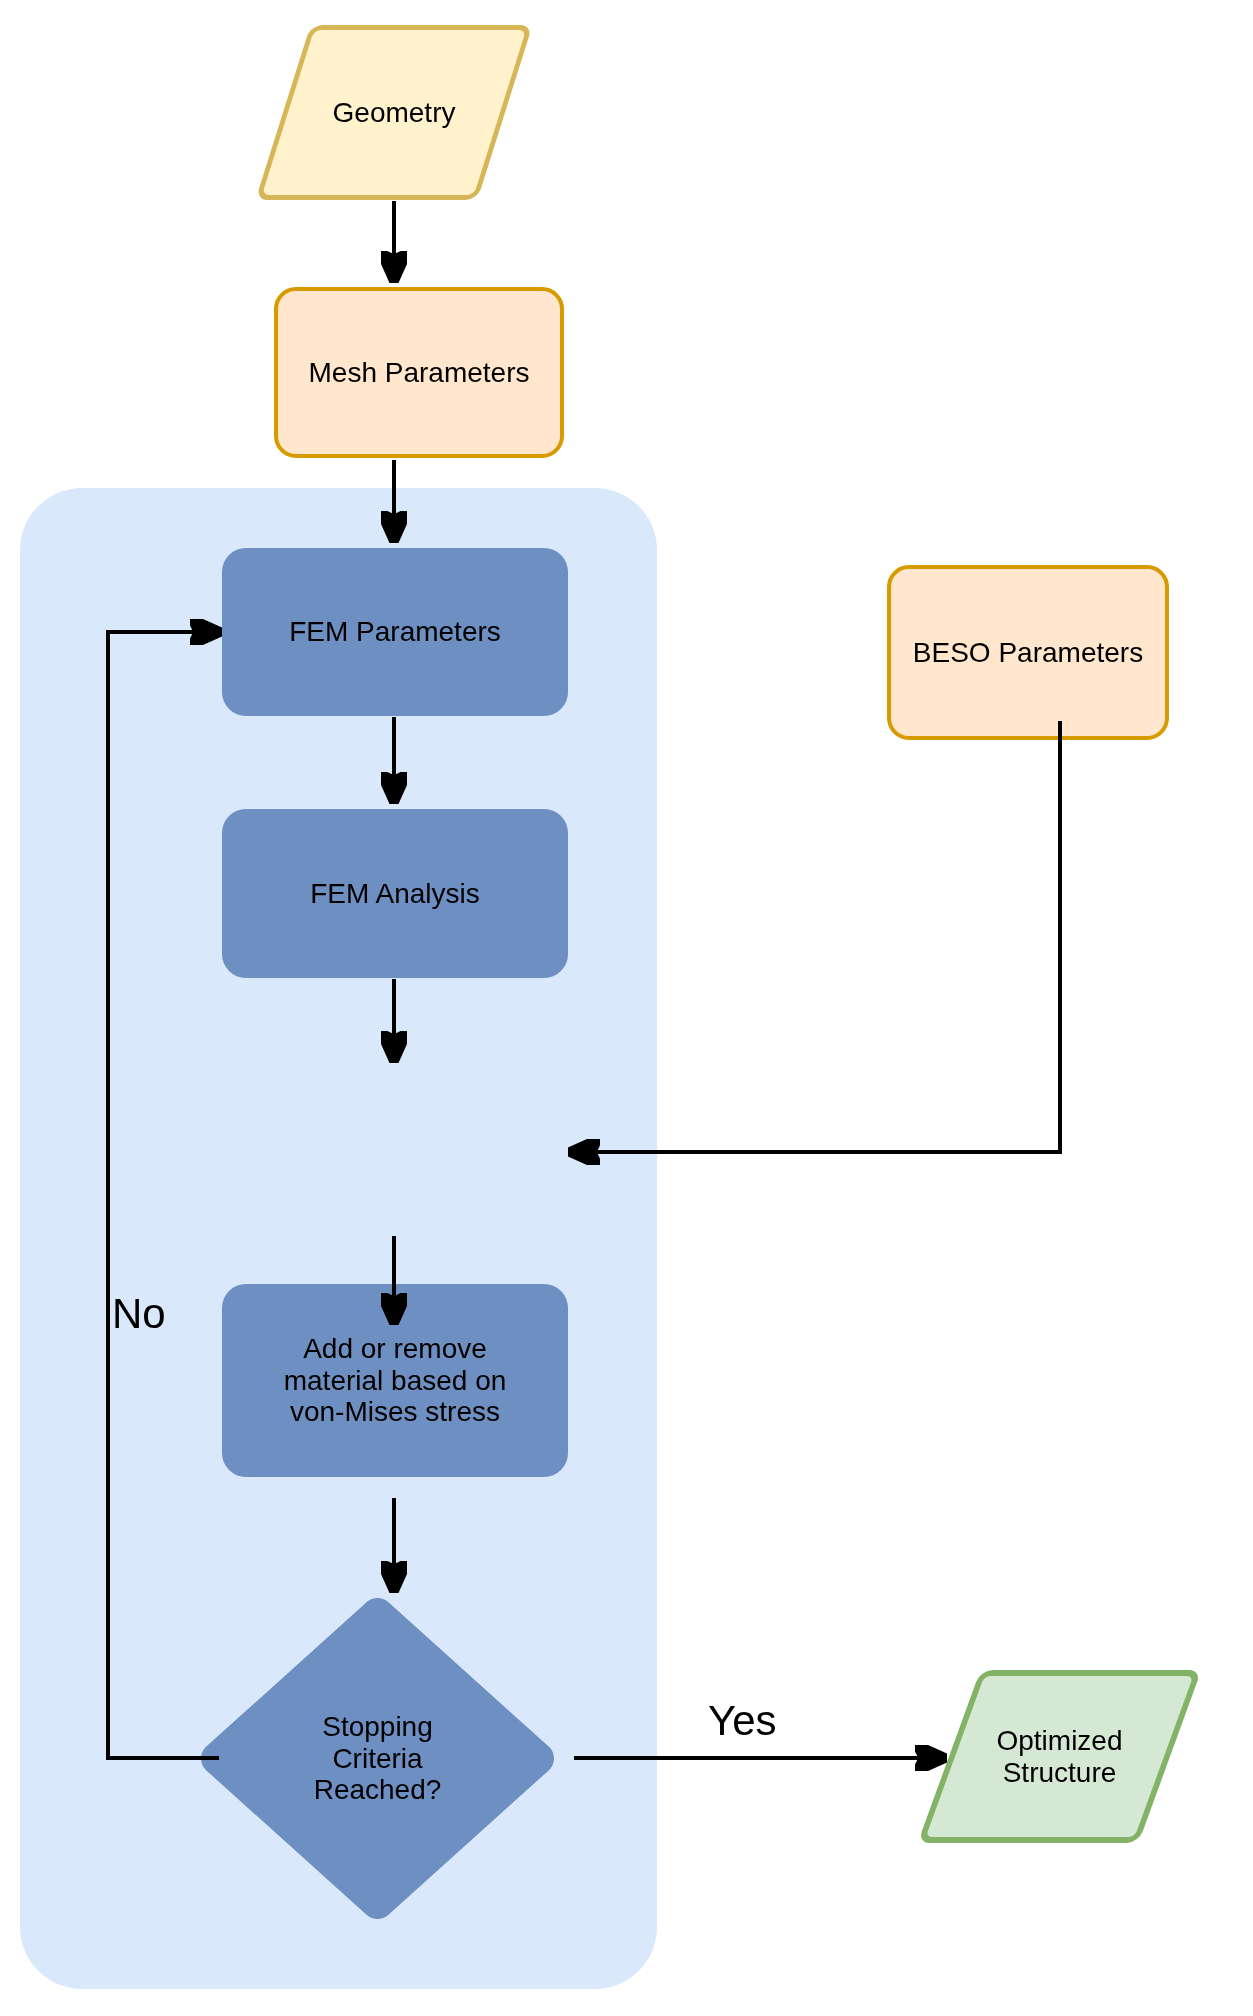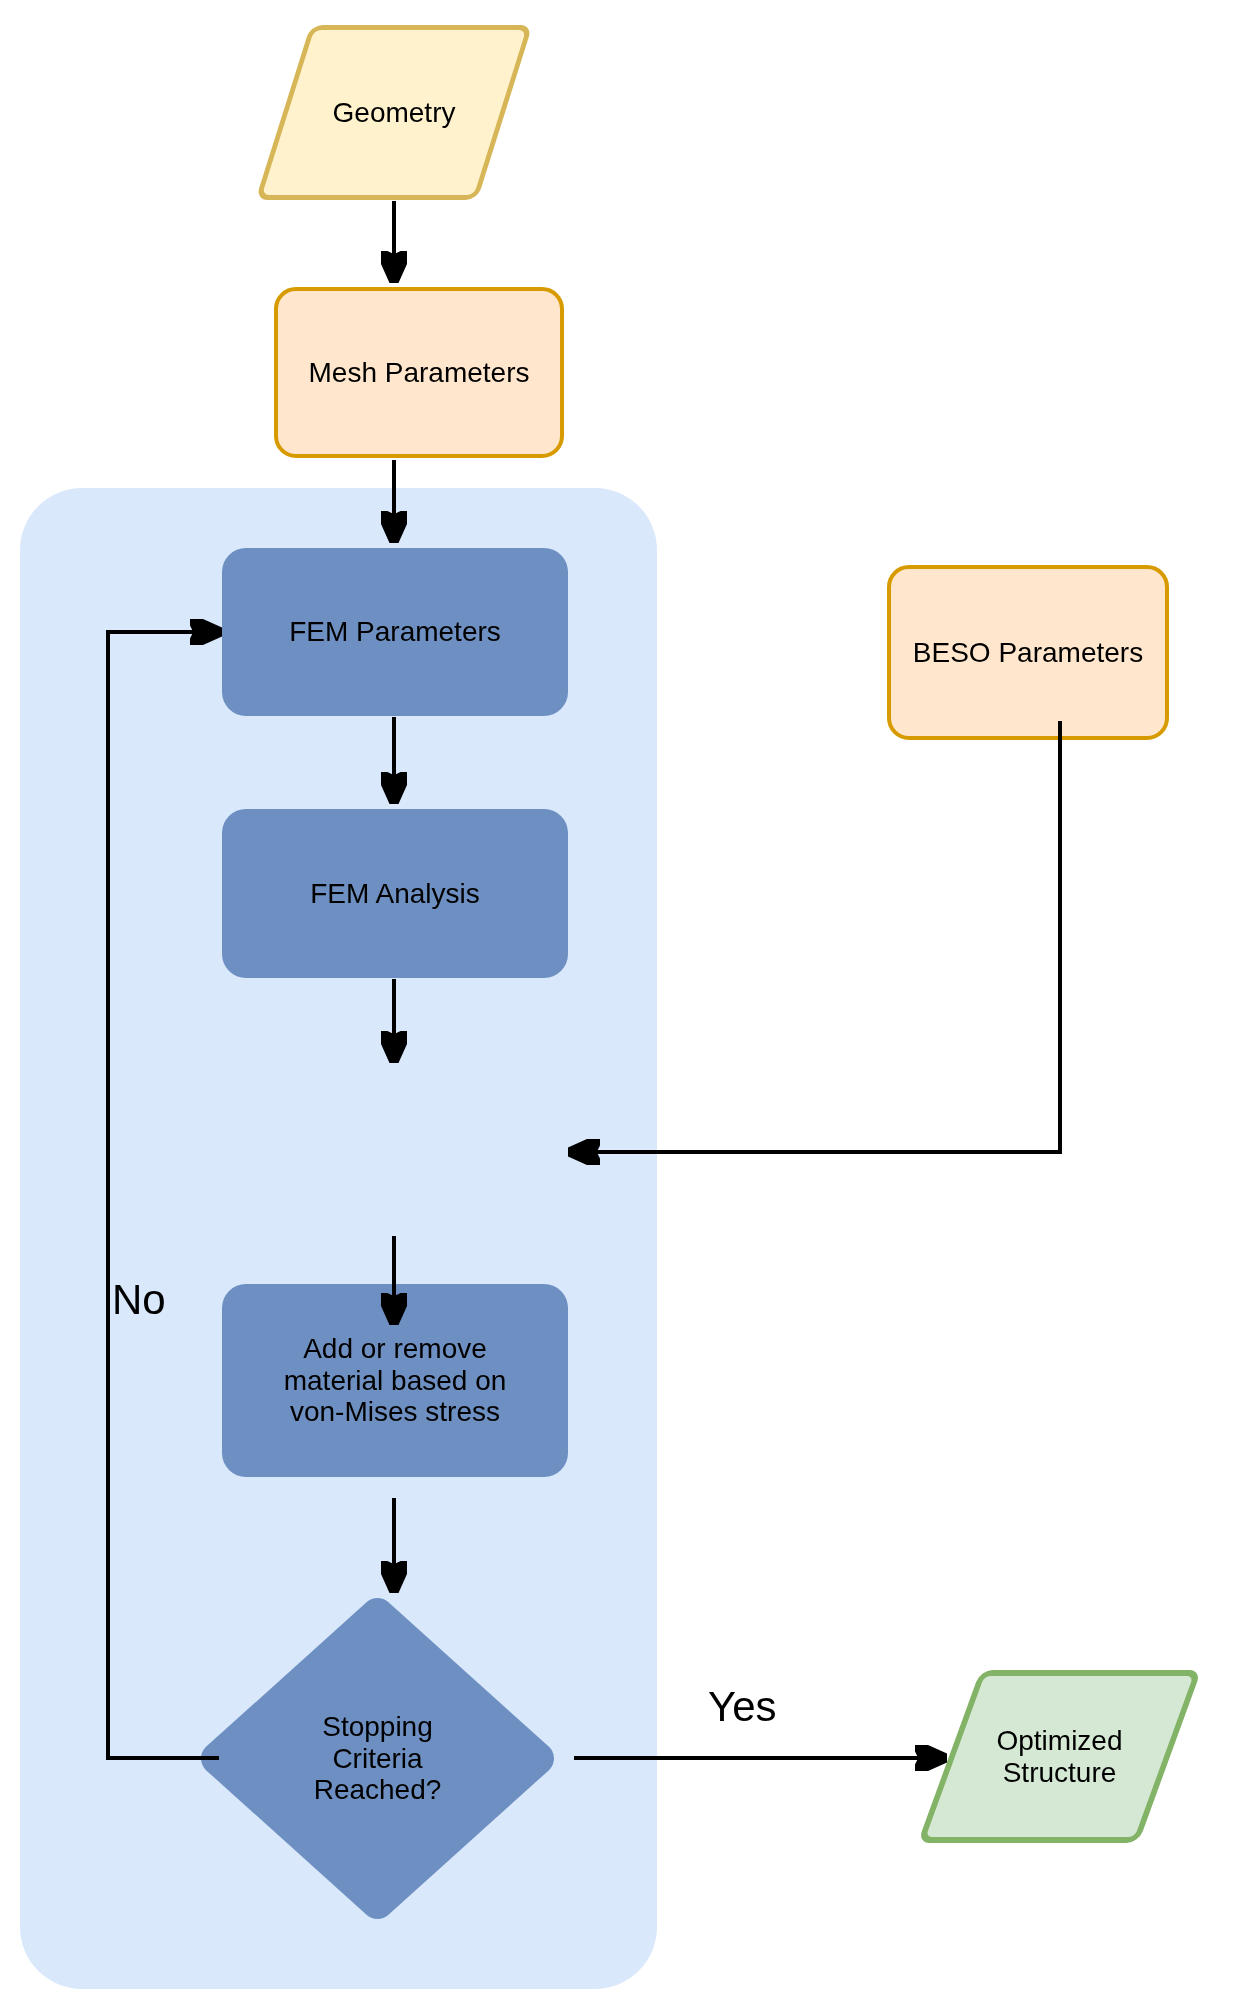--- a/index.html
+++ b/index.html
@@ -102,20 +102,21 @@
     stroke: var(--edge_stroke);
     stroke-width: 4;
   }
   .arrow-head { fill: var(--edge_stroke); }
   .edge-label {
     position: absolute;
     font-size: 42px;
     line-height: 1.1;
     color: var(--label_text);
     z-index: 6;
+    margin-top: 14px;
   }
   #label-no  { left: 112px; top: 1277px; }
   #label-yes { left: 708px; top: 1684px; }
 </style>
 </head>
 <body>
 
 <div class="canvas">
 
   <div class="loop-container"></div>

